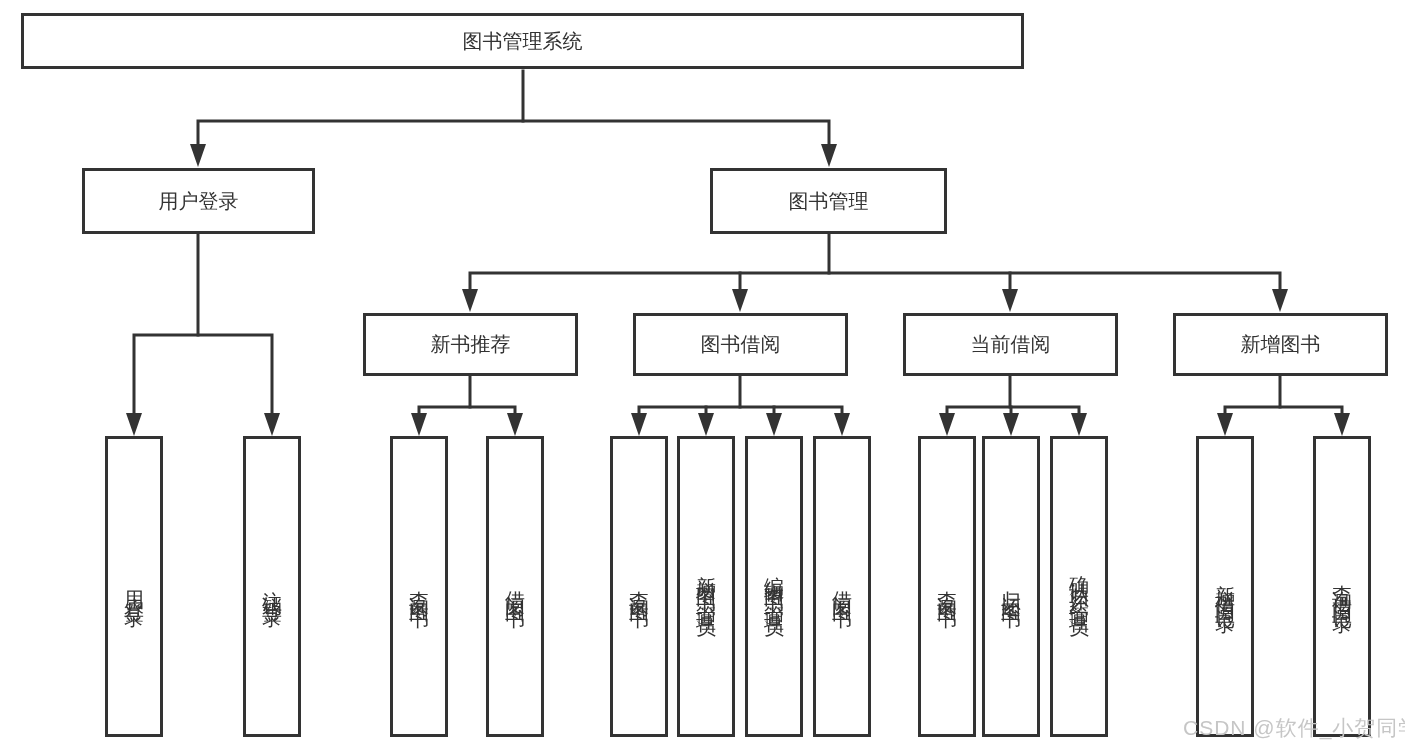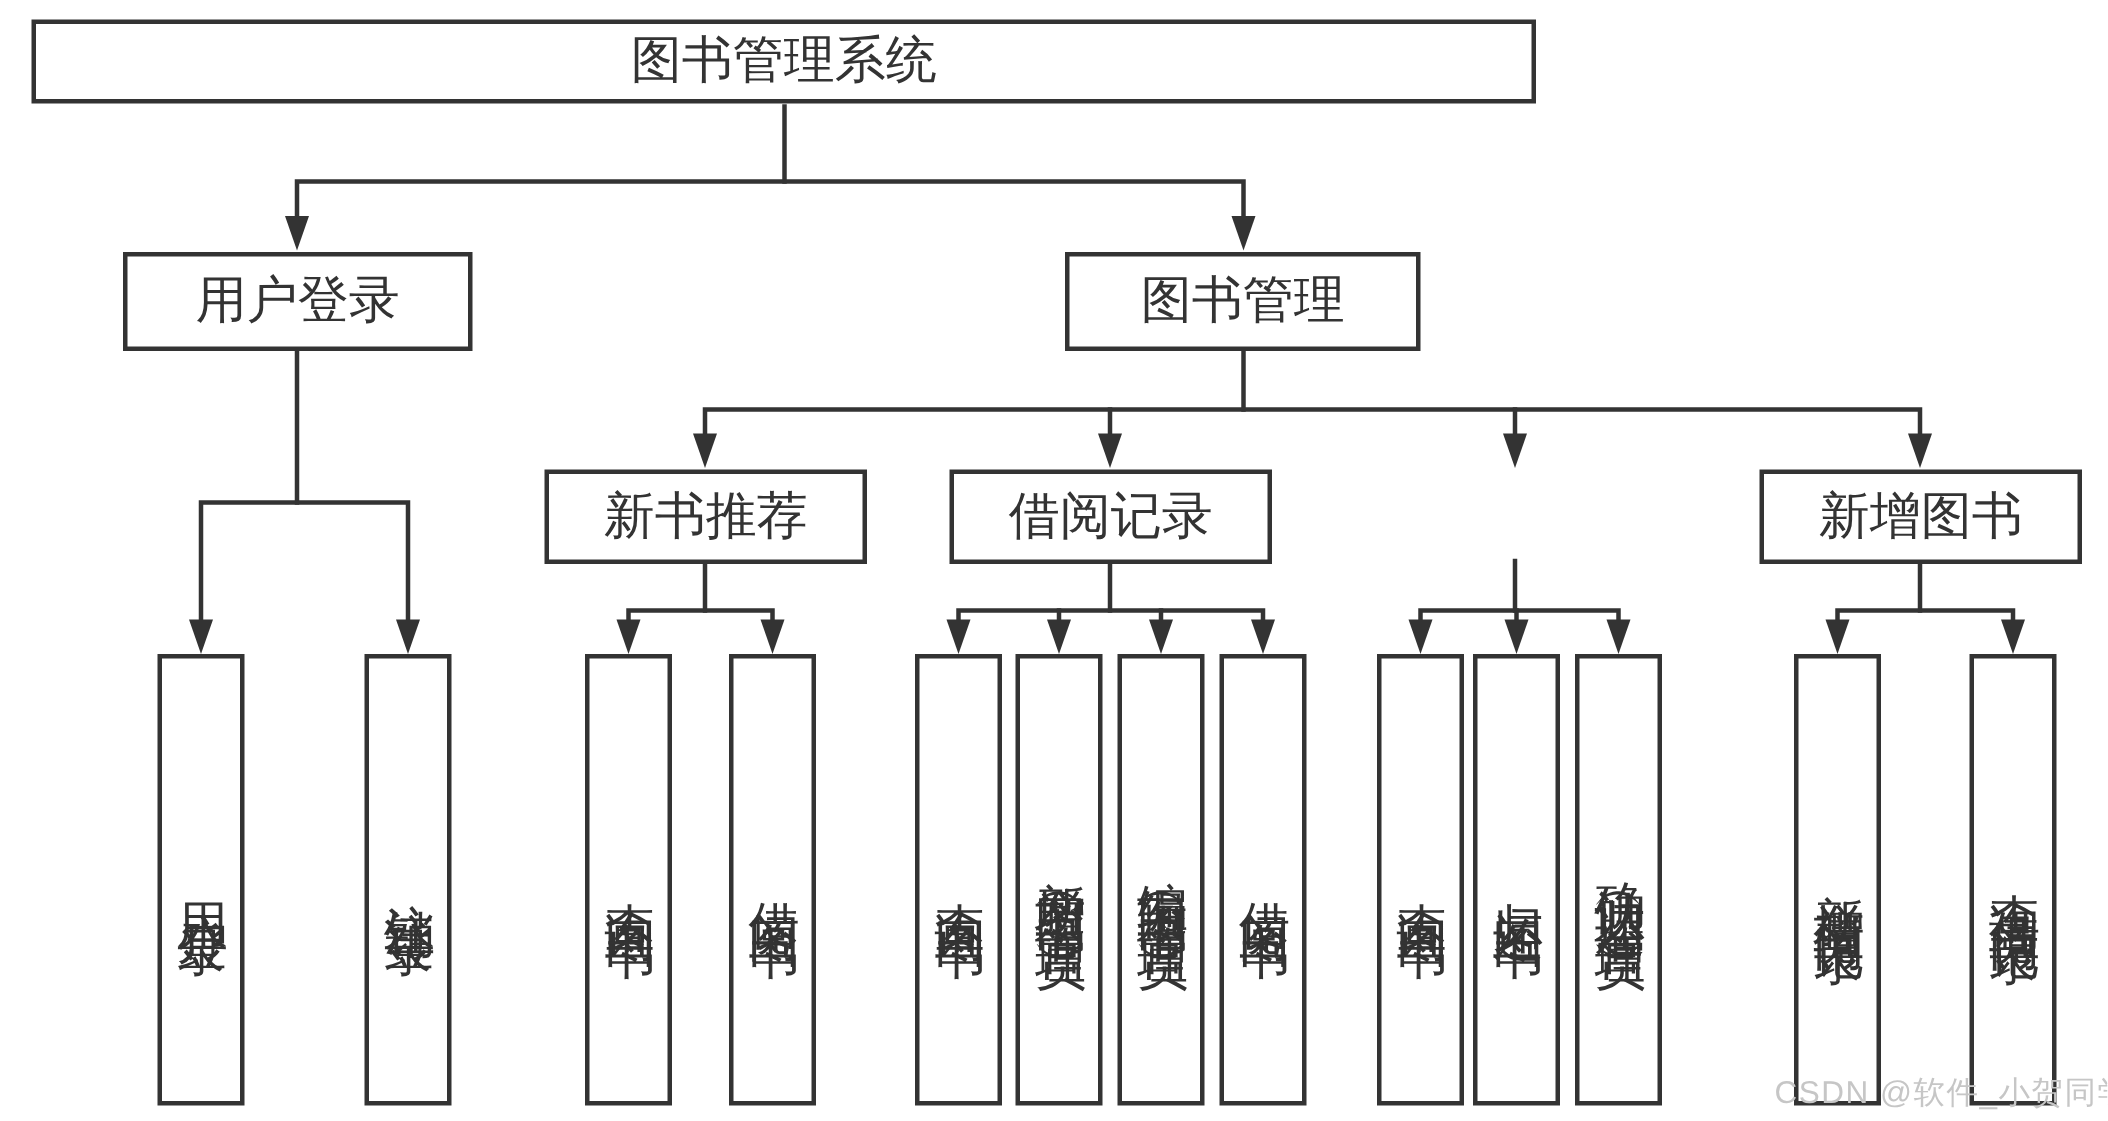--- a/index.html
+++ b/index.html
@@ -26,21 +26,21 @@
     box-sizing: border-box;
     background: #ffffff;
     border: 3px solid #333333;
     display: flex;
     align-items: center;
     justify-content: center;
     color: #333333;
     z-index: 2;
   }
   .node .lbl {
-    font-size: 34px;
+    font-size: 20px;
     line-height: 1.15;
     color: #333333;
     white-space: nowrap;
   }
   .node.v .lbl {
     writing-mode: vertical-rl;
     text-orientation: mixed;
     letter-spacing: 6px;
     white-space: normal;
   }
@@ -120,21 +120,24 @@
     <span class="lbl">用户登录</span>
   </div>
   <div class="node h" style="left:363px; top:313px; width:215px; height:63px">
     <span class="lbl">新书推荐</span>
   </div>
 
   <div class="node h" style="left:710px; top:168px; width:237px; height:66px">
     <span class="lbl">图书管理</span>
   </div>
   <div class="node h" style="left:633px; top:313px; width:215px; height:63px">
-    <span class="lbl">借阅记录</span>
+    <span class="lbl">图书借阅</span>
+  </div>
+  <div class="node h" style="left:903px; top:313px; width:215px; height:63px">
+    <span class="lbl">当前借阅</span>
   </div>
   <div class="node h" style="left:1173px; top:313px; width:215px; height:63px">
     <span class="lbl">新增图书</span>
   </div>
 
   <div class="node v" style="left:105px; top:436px; width:58px; height:301px">
     <span class="lbl">用户登录</span>
   </div>
   <div class="node v" style="left:243px; top:436px; width:58px; height:301px">
     <span class="lbl">注销登录</span>

